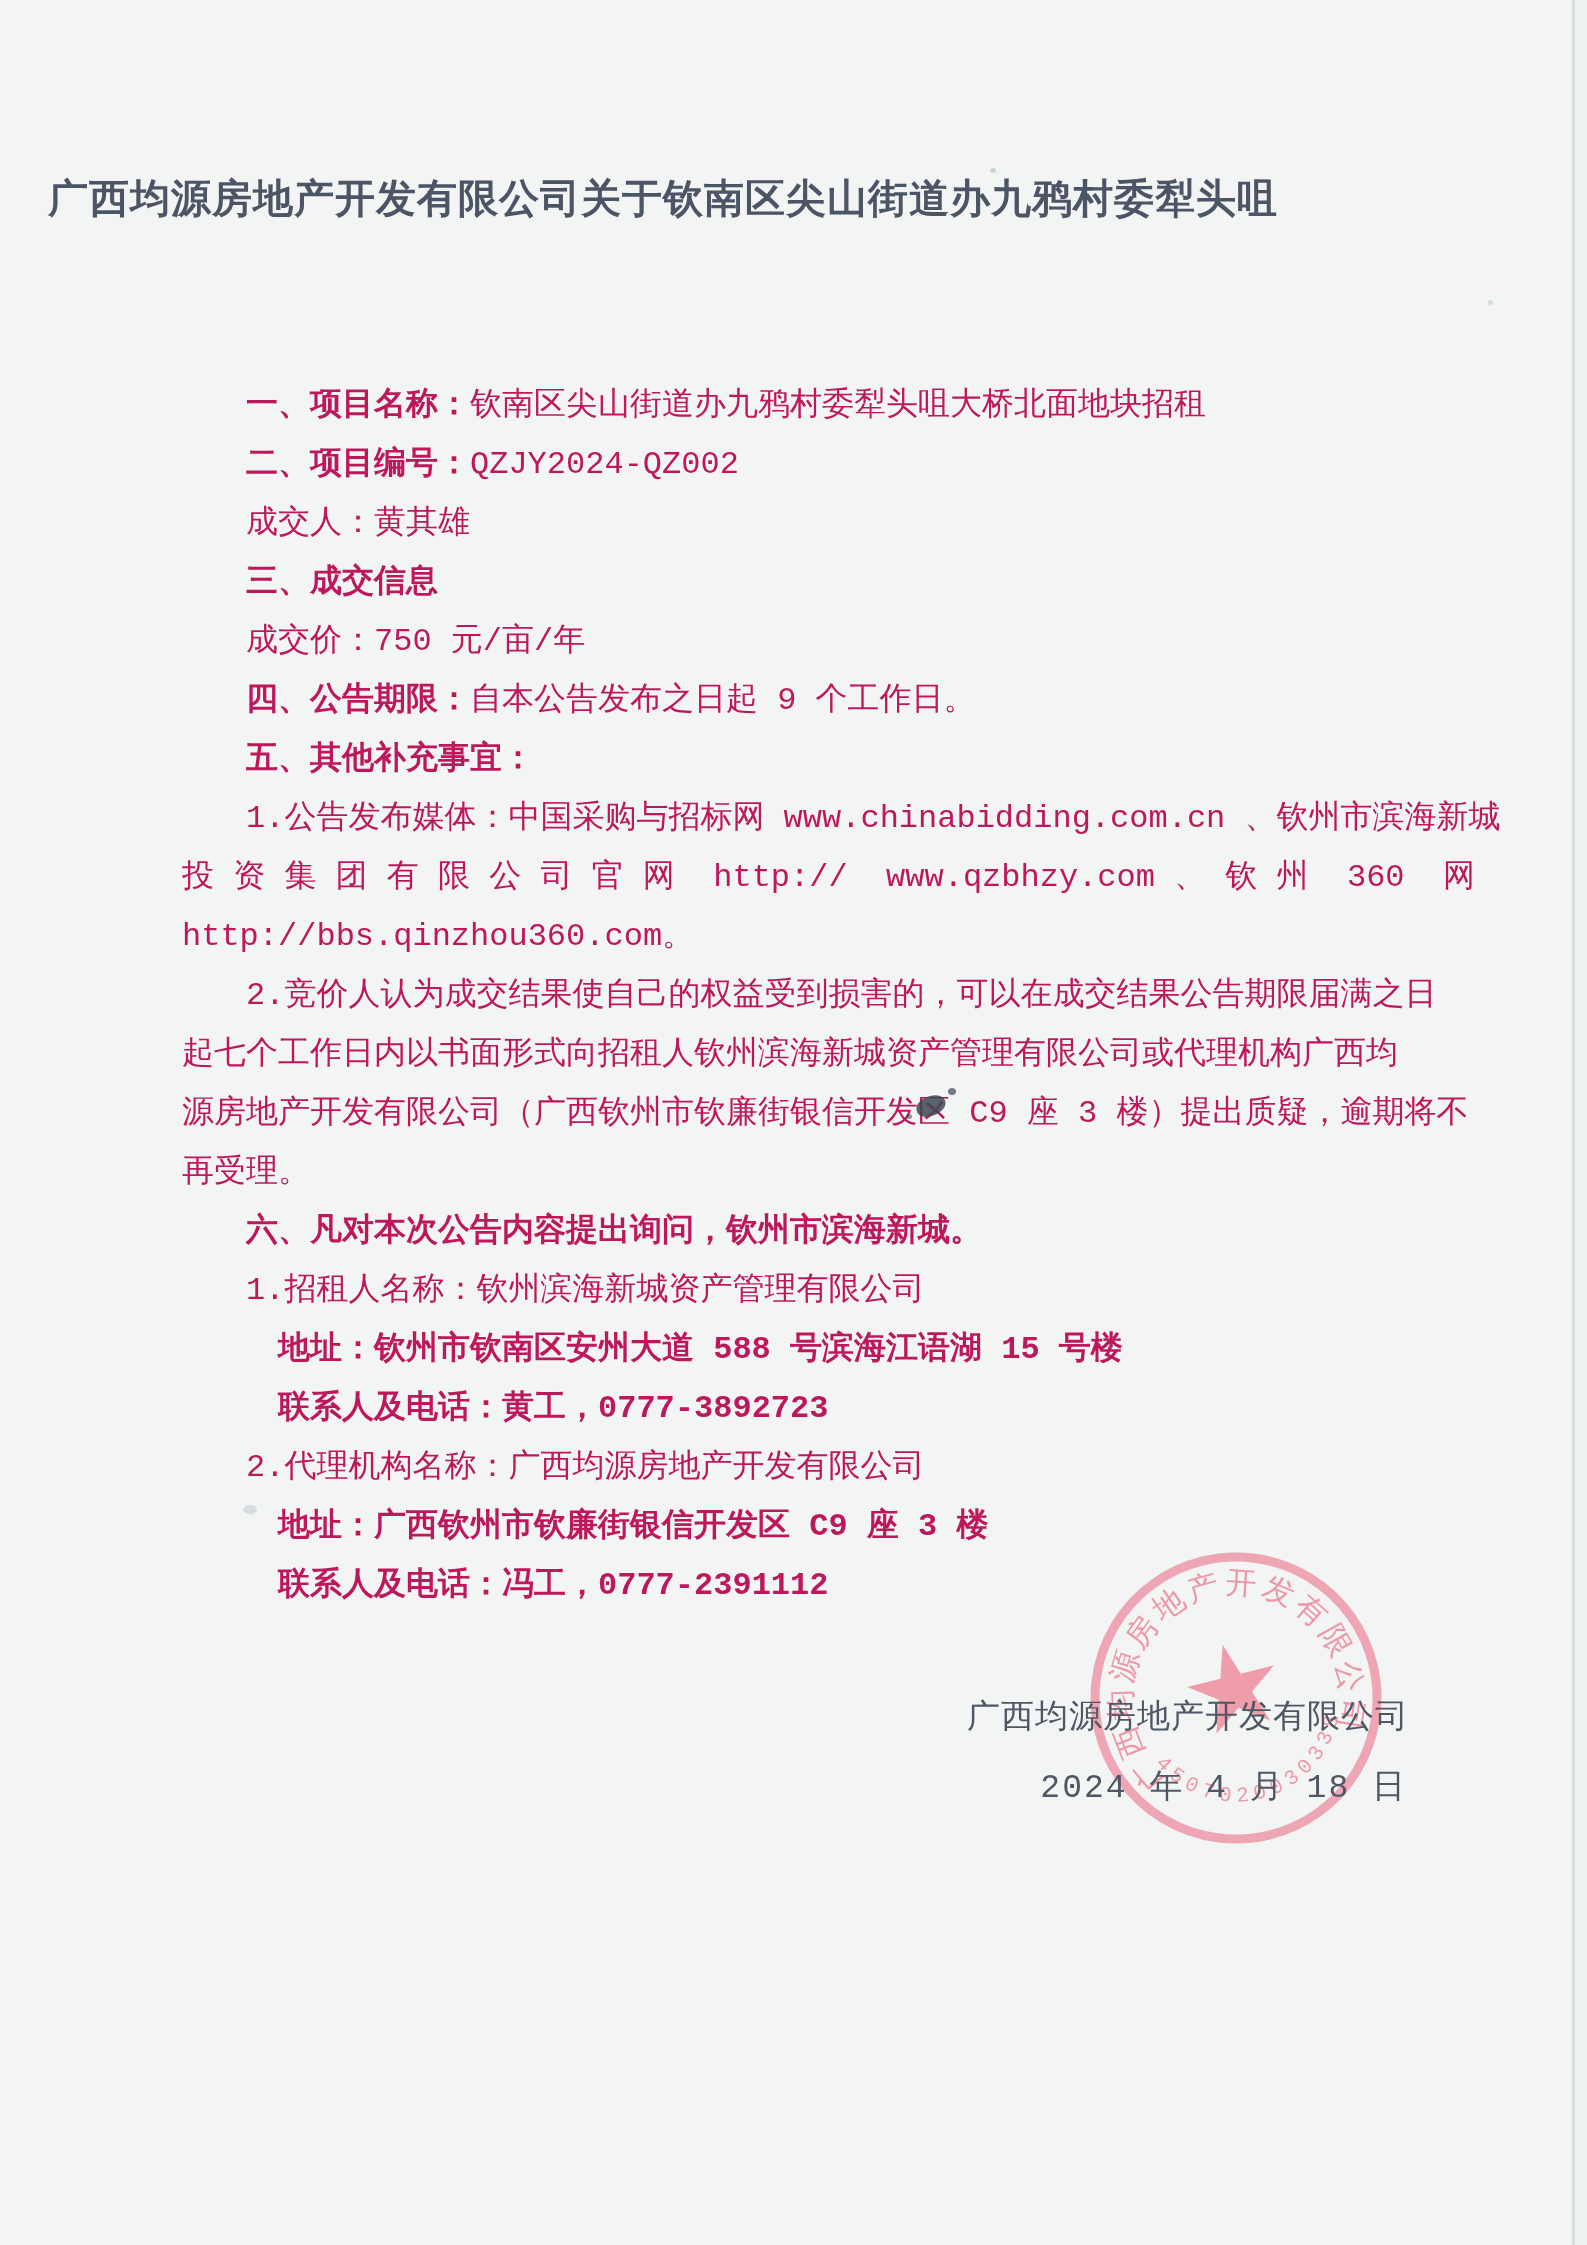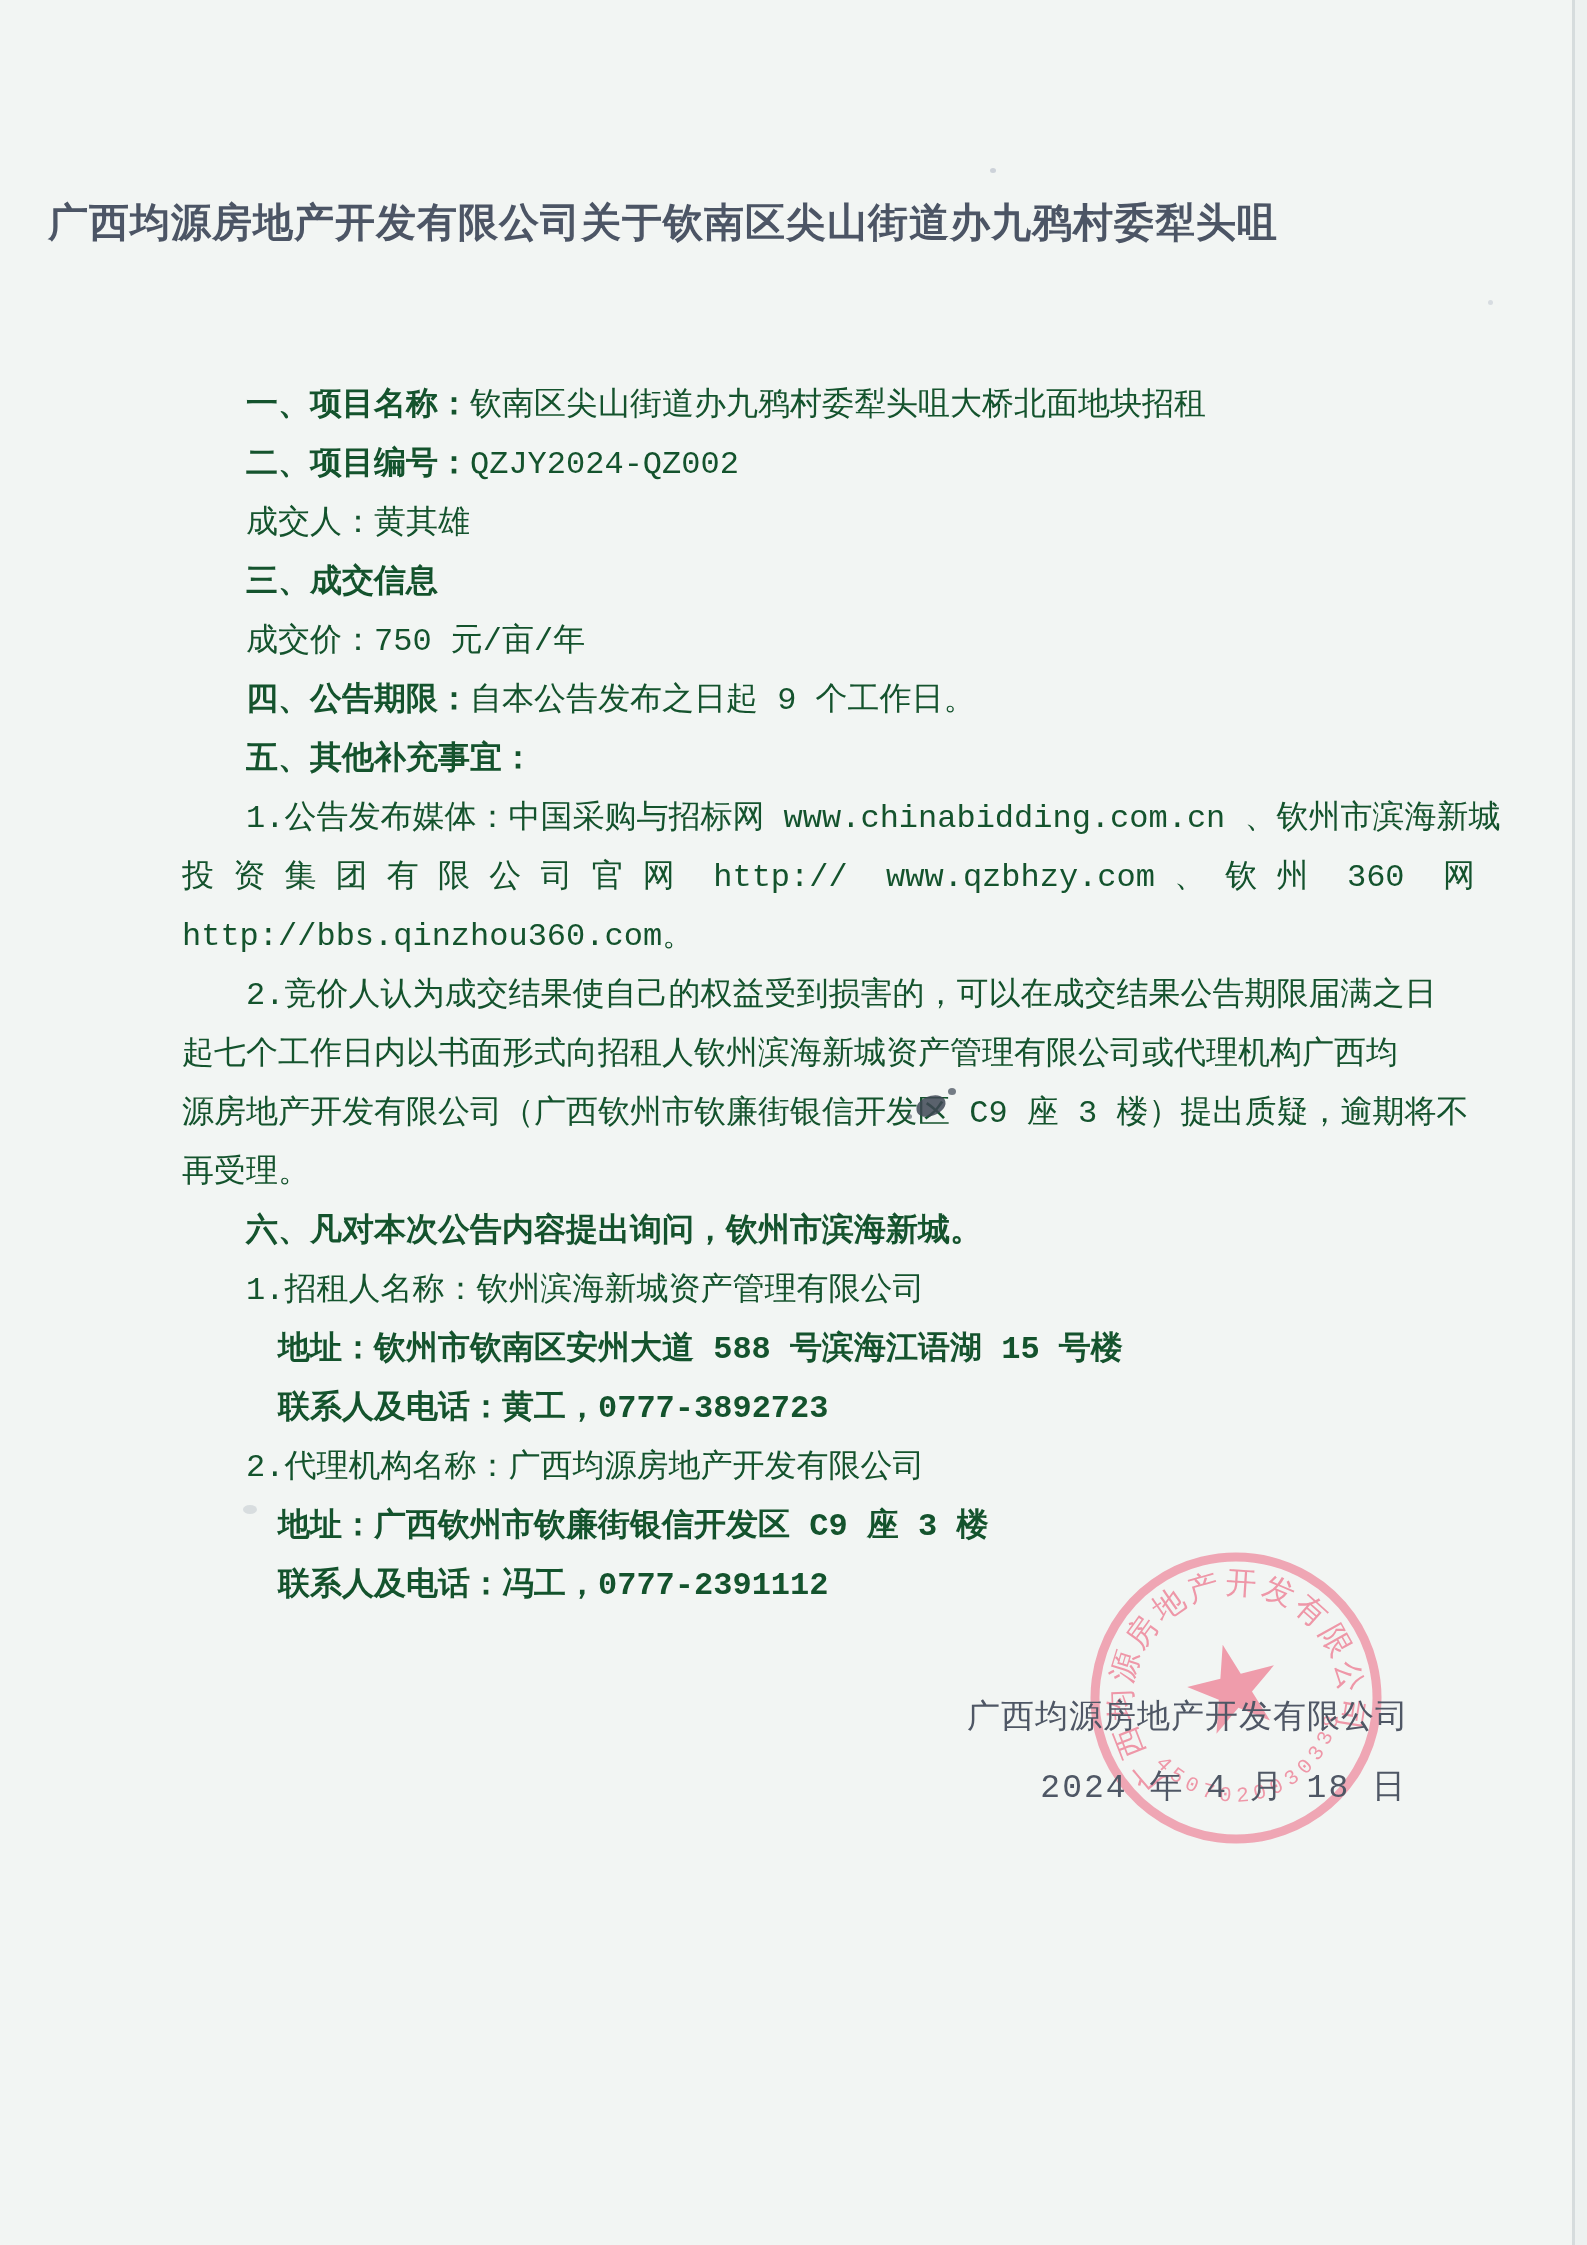--- a/index.html
+++ b/index.html
@@ -13,21 +13,21 @@
     background:
       radial-gradient(ellipse 600px 300px at 55% 28%, rgba(255,255,255,.5), rgba(255,255,255,0) 70%),
       radial-gradient(ellipse 500px 400px at 20% 60%, rgba(255,255,255,.35), rgba(255,255,255,0) 70%),
       #f2f5f3;
   }
   .scan-edge{
     position:absolute;top:0;right:0;width:12px;height:2245px;
     background:#edf1f0;border-left:3px solid #d6dcdd;
   }
   .title{
-    position:absolute;top:192px;left:0;width:1326px;
+    position:absolute;top:168px;left:0;width:1326px;
     text-align:center;font-weight:700;font-size:40px;line-height:67px;
     color:#4c5565;letter-spacing:1px;
   }
   .doc-body{
     position:absolute;left:182px;top:376px;width:1286px;
     font-size:32px;color:#525b6a;
   }
   .line{height:59px;line-height:59px;white-space:pre;}
   .indent-1{padding-left:64px;}
   .indent-2{padding-left:96px;font-weight:bold;}
@@ -54,21 +54,21 @@
 </style>
 </head>
 <body>
 
 <div id="page" style="background: rgb(242, 245, 243);">
 
   <div class="title" style="color: rgb(76, 85, 101);">
     <div>广西均源房地产开发有限公司关于钦南区尖山街道办九鸦村委犁头咀</div>
   </div>
 
-  <div class="doc-body" style="color: #14532d;">
+  <div class="doc-body" style="color: #be185d;">
       <div class="line indent-1"><span class="bold">一、项目名称：</span><span class="">钦南区尖山街道办九鸦村委犁头咀大桥北面地块招租</span></div>
       <div class="line indent-1"><span class="bold">二、项目编号：</span><span class="">QZJY2024-QZ002</span></div>
       <div class="line indent-1"><span class="">成交人：黄其雄</span></div>
       <div class="line indent-1"><span class="bold">三、成交信息</span></div>
       <div class="line indent-1"><span class="">成交价：750 元/亩/年</span></div>
       <div class="line indent-1"><span class="bold">四、公告期限：</span><span class="">自本公告发布之日起 9 个工作日。</span></div>
       <div class="line indent-1"><span class="bold">五、其他补充事宜：</span></div>
       <div class="line indent-1"><span class="">1.公告发布媒体：中国采购与招标网 www.chinabidding.com.cn 、钦州市滨海新城</span></div>
       <div class="line indent-0"><span class="">投 资 集 团 有 限 公 司 官 网  http://  www.qzbhzy.com 、 钦 州  360  网</span></div>
       <div class="line indent-0"><span class="">http://bbs.qinzhou360.com。</span></div>

